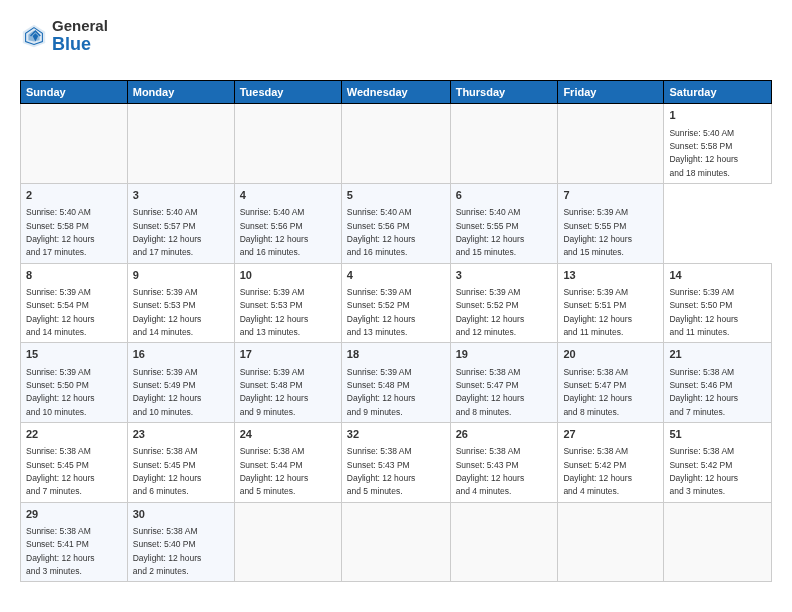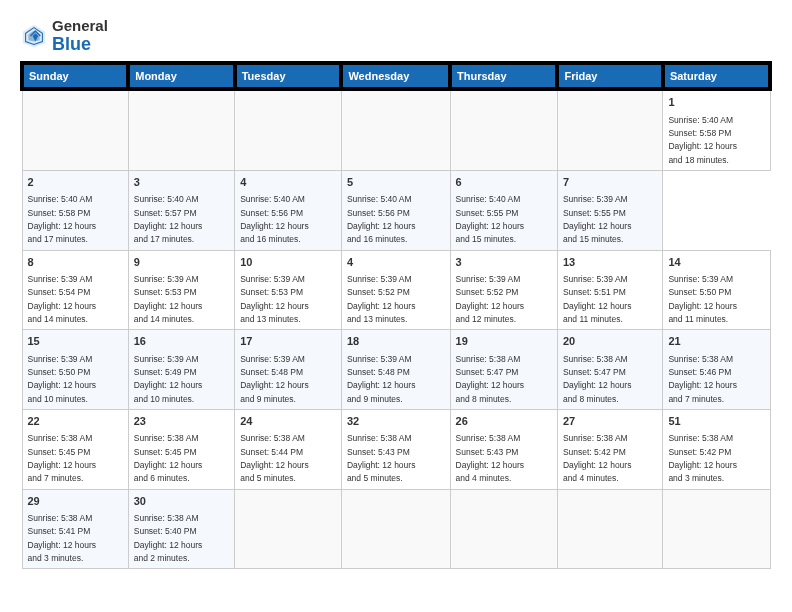--- a/index.html
+++ b/index.html
@@ -13,21 +13,21 @@
     .page {
       width: 792px;
       height: 612px;
       padding: 18px 20px 10px 20px;
       position: relative;
     }
     .header {
       display: flex;
       justify-content: space-between;
       align-items: flex-start;
-      margin-bottom: 7px;
+      margin-bottom: 26px;
     }
     .logo {
       display: flex;
       align-items: center;
       gap: 4px;
     }
     .logo-text {
       display: flex;
       flex-direction: column;
       line-height: 1.1;
@@ -64,21 +64,21 @@
       border-collapse: collapse;
       font-size: 9.5px;
     }
     .calendar-table th {
       background-color: #1a6bb5;
       color: #fff;
       text-align: left;
       padding: 5px 5px;
       font-size: 11px;
       font-weight: bold;
-      border: 4px solid #000000;
+      border: 1px solid #000000;
     }
     .calendar-table td {
       vertical-align: top;
       padding: 4px 5px;
       border: 1px solid #ccc;
       width: 113px;
       min-height: 70px;
       background: #fff;
       color: #333;
       line-height: 1.4;

